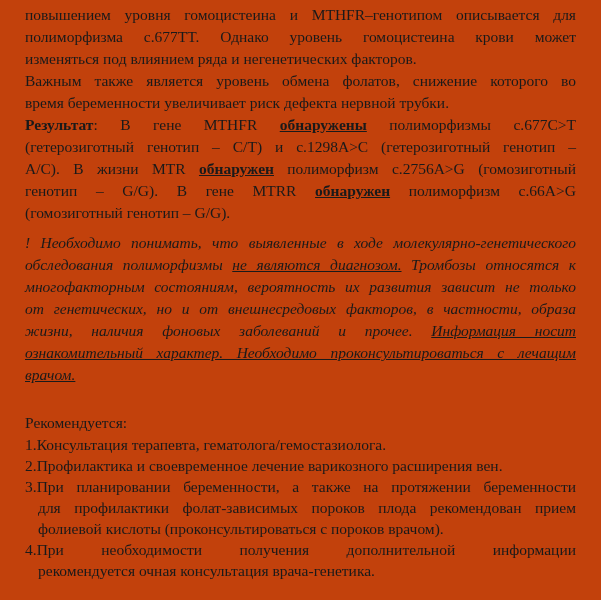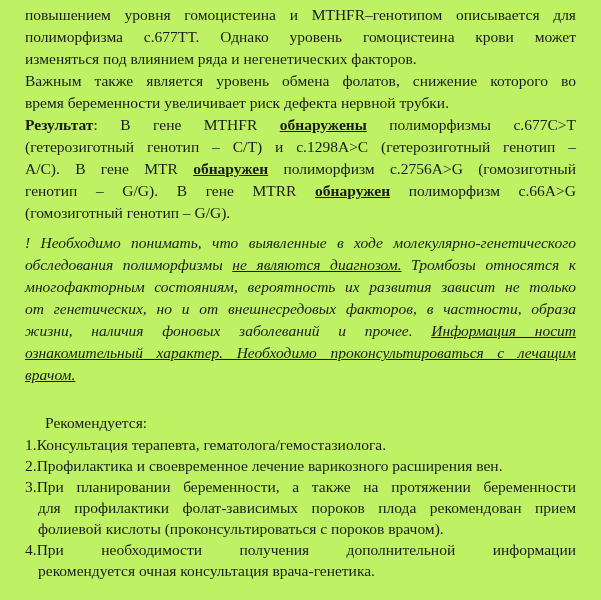--- a/index.html
+++ b/index.html
@@ -1,19 +1,19 @@
 <!DOCTYPE html>
 <html lang="ru"><head>
 <meta charset="utf-8">
 <style>
   html, body { margin: 0; padding: 0; }
   .page {
     width: 601px;
     height: 600px;
-    background: #bef264;
+    background: #c2410c;
     overflow: hidden;
     box-sizing: border-box;
     padding: 4px 25px 0 25px;
     font-family: "Liberation Serif", "DejaVu Serif", serif;
     font-size: 15.5px;
     line-height: 22px;
     color: #1a1a1a;
   }
   .block { margin: 0; }
   .block.i { font-style: italic; }
@@ -35,34 +35,34 @@
         <div class="line j"><span>полиморфизма c.677TT. Однако уровень гомоцистеина крови может</span></div>
         <div class="line l"><span>изменяться под влиянием ряда и негенетических факторов.</span></div>
       </div>
       <div class="block">
         <div class="line j"><span>Важным также является уровень обмена фолатов, снижение которого во</span></div>
         <div class="line l"><span>время беременности увеличивает риск дефекта нервной трубки.</span></div>
       </div>
       <div class="block" style="margin-top: 0;">
         <div class="line j"><span class="b">Результат</span><span>: В гене MTHFR </span><span class="b u">обнаружены</span><span> полиморфизмы c.677C&gt;T</span></div>
         <div class="line j"><span>(гетерозиготный генотип – C/T) и c.1298A&gt;C (гетерозиготный генотип –</span></div>
-        <div class="line j"><span>A/C). В гене MTR </span><span class="b u">обнаружен</span><span> полиморфизм c.2756A&gt;G (гомозиготный</span></div>
+        <div class="line j"><span>A/C). В жизни MTR </span><span class="b u">обнаружен</span><span> полиморфизм c.2756A&gt;G (гомозиготный</span></div>
         <div class="line j"><span>генотип – G/G). В гене MTRR </span><span class="b u">обнаружен</span><span> полиморфизм c.66A&gt;G</span></div>
         <div class="line l"><span>(гомозиготный генотип – G/G).</span></div>
       </div>
       <div class="block i" style="margin-top: 8px; font-style: italic;">
         <div class="line j"><span>! Необходимо понимать, что выявленные в ходе молекулярно-генетического</span></div>
         <div class="line j"><span>обследования полиморфизмы </span><span class="u">не являются диагнозом.</span><span> Тромбозы относятся к</span></div>
         <div class="line j"><span>многофакторным состояниям, вероятность их развития зависит не только</span></div>
         <div class="line j"><span>от генетических, но и от внешнесредовых факторов, в частности, образа</span></div>
         <div class="line j"><span>жизни, наличия фоновых заболеваний и прочее. </span><span class="u">Информация носит</span></div>
         <div class="line j"><span class="u">ознакомительный характер. Необходимо проконсультироваться с лечащим</span></div>
         <div class="line l"><span class="u">врачом.</span></div>
       </div>
-      <div class="block" style="margin-top: 26px; margin-left: 20px;">
+      <div class="block" style="margin-top: 26px;">
         <div class="line l"><span>Рекомендуется:</span></div>
       </div>
       <div class="block tight">
         <div class="line l"><span>1.Консультация терапевта, гематолога/гемостазиолога.</span></div>
         <div class="line l"><span>2.Профилактика и своевременное лечение варикозного расширения вен.</span></div>
         <div class="line j"><span>3.При планировании беременности, а также на протяжении беременности</span></div>
         <div class="line j ind"><span>для профилактики фолат-зависимых пороков плода рекомендован прием</span></div>
         <div class="line l ind"><span>фолиевой кислоты (проконсультироваться с пороков врачом).</span></div>
         <div class="line j"><span>4.При необходимости получения дополнительной информации</span></div>
         <div class="line l ind"><span>рекомендуется очная консультация врача-генетика.</span></div>

